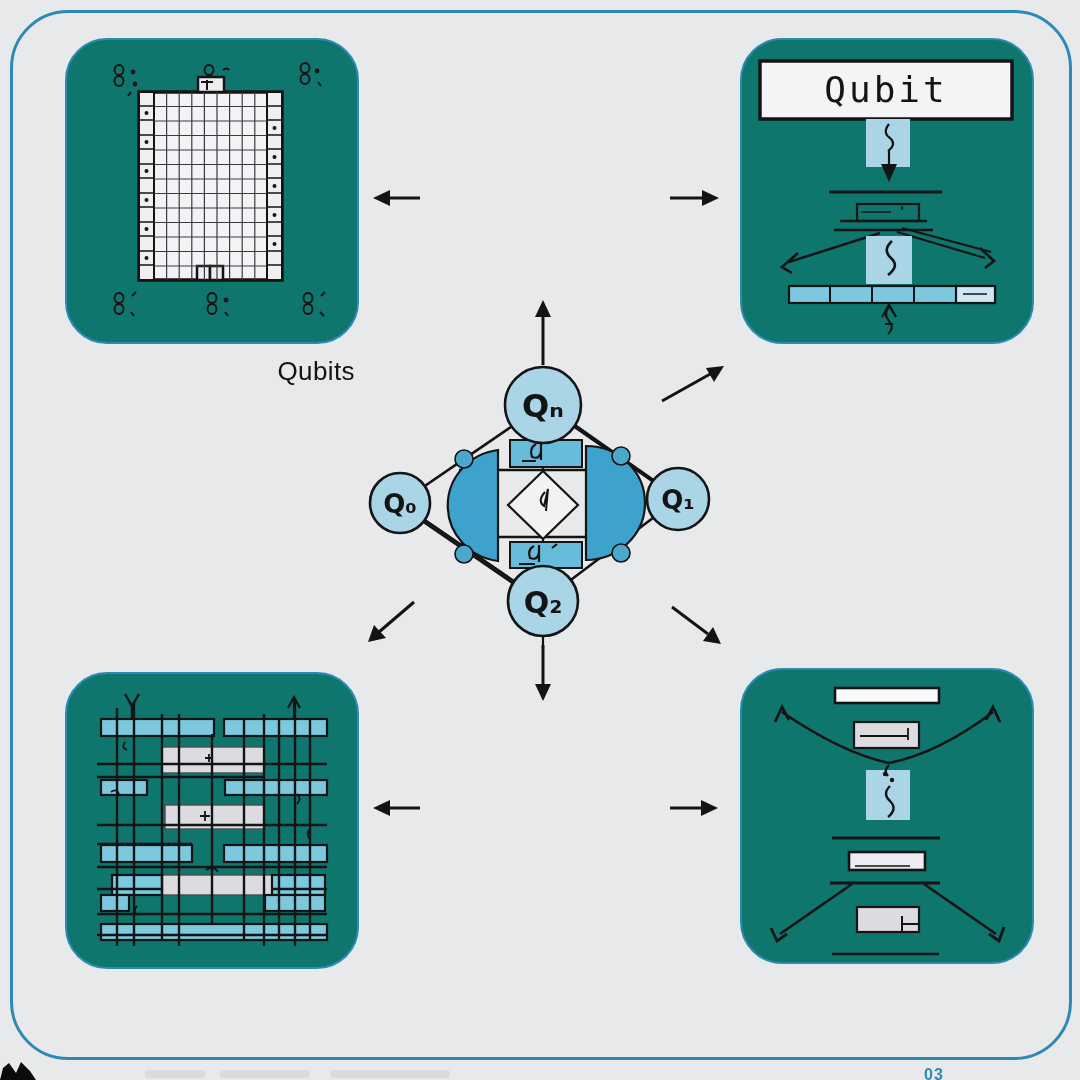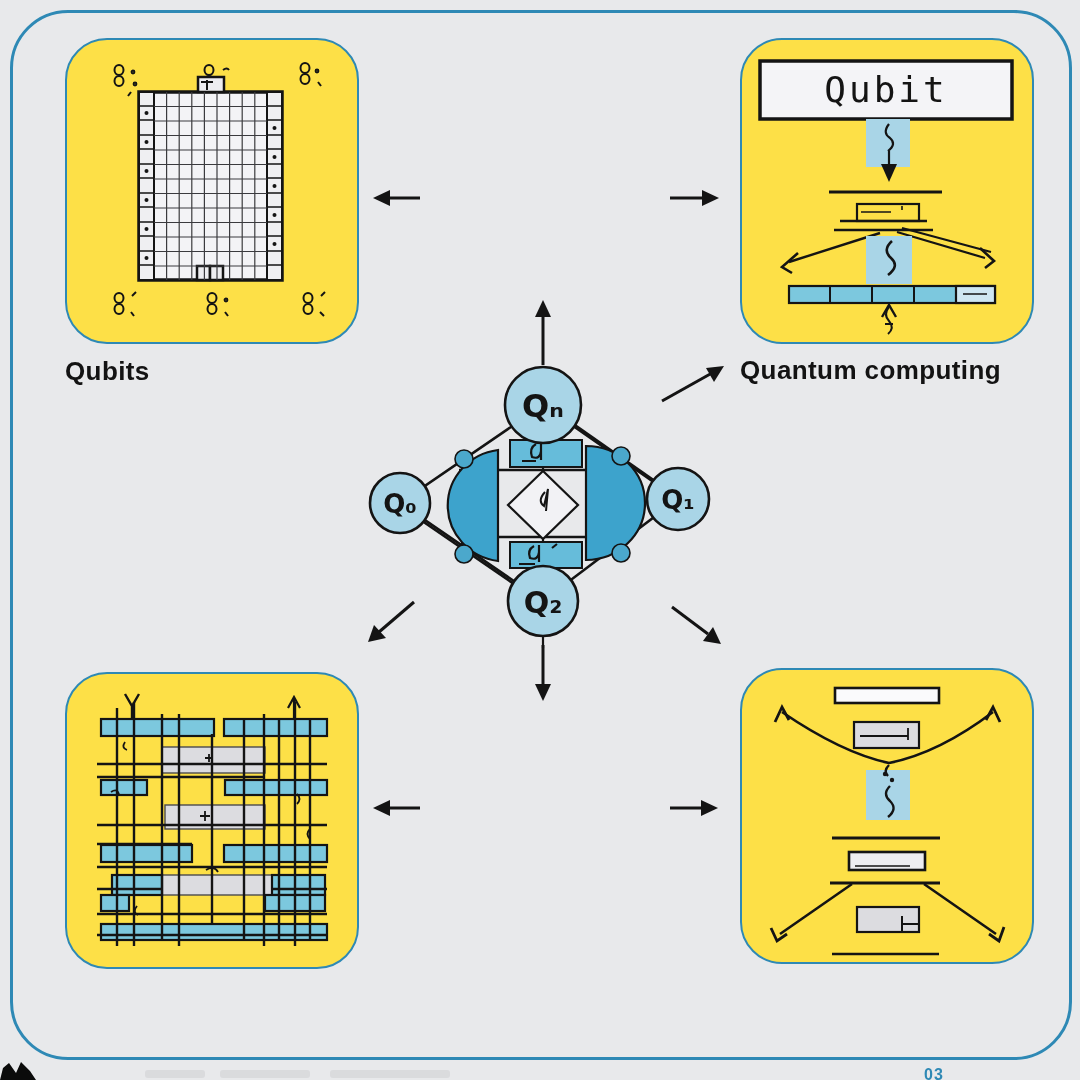--- a/index.html
+++ b/index.html
@@ -6,30 +6,30 @@
   #stage{
     position:relative;width:1080px;height:1080px;overflow:hidden;
     background:#e8e9eb;font-family:"Liberation Sans",sans-serif;
   }
   .outer-frame{
     position:absolute;left:10px;top:10px;width:1056px;height:1044px;
     border:3px solid #2e89b5;border-radius:58px;background:transparent;
   }
   .panel{
     position:absolute;width:290px;height:302px;
-    border:2.5px solid #2e89b5;border-radius:42px;background:#fde047;
+    border:2.5px solid #2e89b5;border-radius:42px;background:#0f766e;
     overflow:hidden;
   }
   #panel-qubits{left:65px;top:38px;}
   #panel-concepts{left:740px;top:38px;}
   #panel-gates{left:65px;top:672px;height:293px;}
   #panel-superposition{left:740px;top:668px;height:292px;}
   .caption{
-    position:absolute;width:290px;text-align:left;color:#131313;
-    font-size:26px;font-weight:bold;letter-spacing:.4px;line-height:31px;
+    position:absolute;width:290px;text-align:right;color:#131313;
+    font-size:26px;font-weight:normal;letter-spacing:.4px;line-height:31px;
   }
   #caption-qubits{left:65px;top:356px;}
   #caption-concepts{left:740px;top:355px;}
   #caption-gates{left:65px;top:978px;}
   #caption-superposition{left:740px;top:981px;}
   svg{display:block;}
   .overlay{position:absolute;left:0;top:0;}
   .footer-mark{
     position:absolute;left:924px;top:1066px;color:#2e89b5;
     font-size:16px;font-weight:bold;letter-spacing:1px;
@@ -149,21 +149,20 @@
         <rect x="47" y="246" width="206" height="17" fill="#7cc8de" stroke="#141414" stroke-width="2.2"></rect>
         <rect x="214" y="246" width="39" height="17" fill="#cfe7f2" stroke="#141414" stroke-width="2.2"></rect>
         <path d="M88,246 v17 M130,246 v17 M172,246 v17" stroke="#141414" stroke-width="2"></path>
         <path d="M221,254 h24" stroke="#141414" stroke-width="1.4"></path>
       </g>
       <path d="M140,277 L147,265 L154,277" stroke="#141414" stroke-width="2.4" fill="none"></path>
       <path d="M147,267 q-6,8 0,14 q6,7 -1,13 M143,284 h8" stroke="#141414" stroke-width="2" fill="none"></path>
     </svg>
   </div>
   <div class="caption" id="caption-concepts">
-    <div>Quantum computing</div>
   </div>
 
   <div class="panel" id="panel-gates">
     <svg width="290" height="293" viewBox="0 0 290 293">
 
       <path d="M58,20 l7,12 l7,-12 M65,32 v18" stroke="#141414" stroke-width="2.4" fill="none"></path>
       <path d="M221,34 l6,-11 l6,11 M227,23 v27" stroke="#141414" stroke-width="2.2" fill="none"></path>
 
       <g fill="#dcdce0" stroke="#4a4a4e" stroke-width="1.4">
         <rect x="95" y="73" width="103" height="26"></rect>

